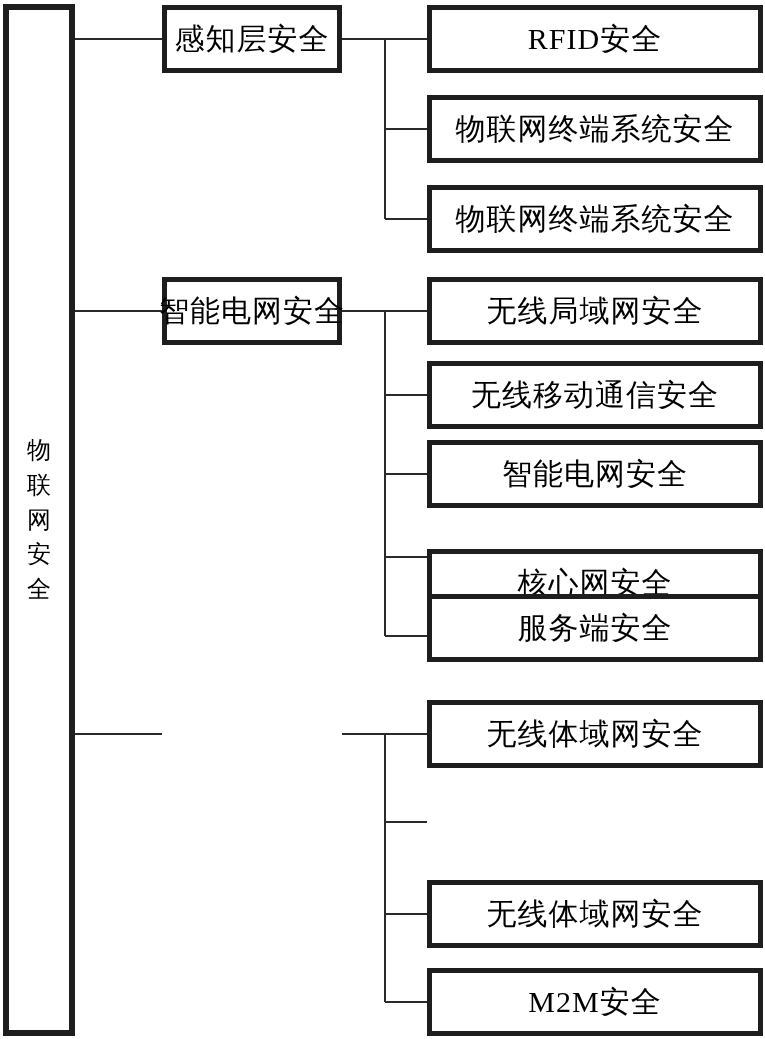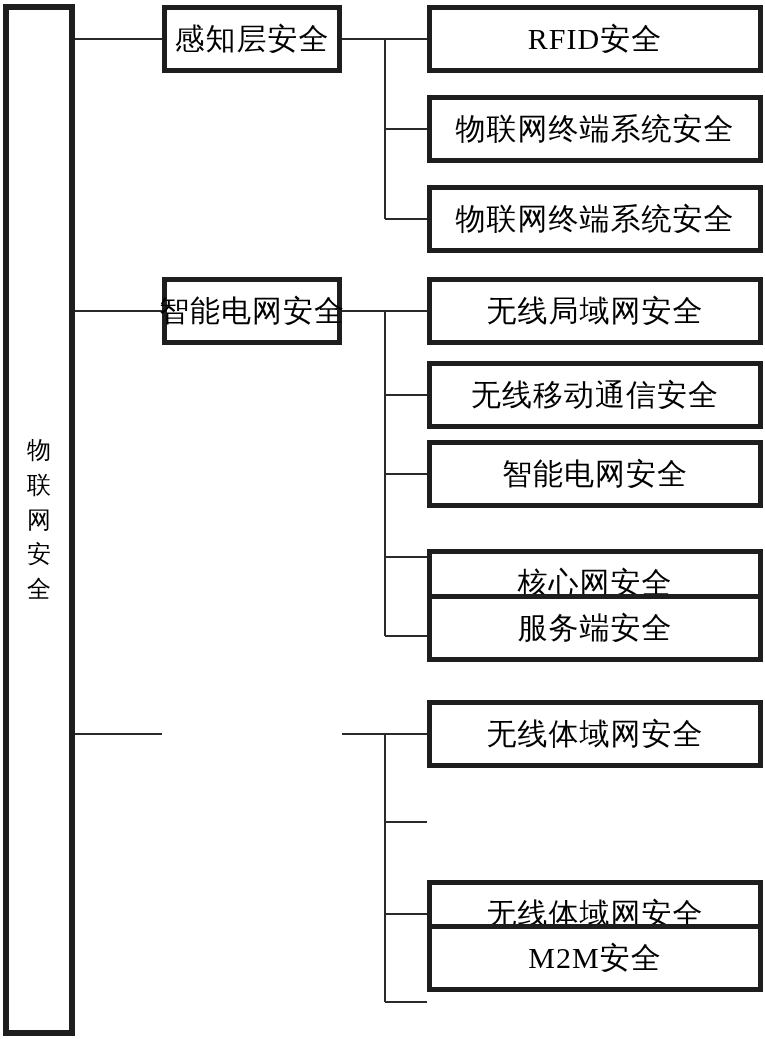--- a/index.html
+++ b/index.html
@@ -134,17 +134,17 @@
   <div class="box leaf-box" style="top:594px">
     <span>服务端安全</span>
   </div>
 
   <div class="box leaf-box" style="top:700px">
     <span>无线体域网安全</span>
   </div>
   <div class="box leaf-box" style="top:880px">
     <span>无线体域网安全</span>
   </div>
-  <div class="box leaf-box" style="top:924px">
+  <div class="box leaf-box" style="top:968px">
     <span>M2M安全</span>
   </div>
 
 </div>
 
 </body></html>

